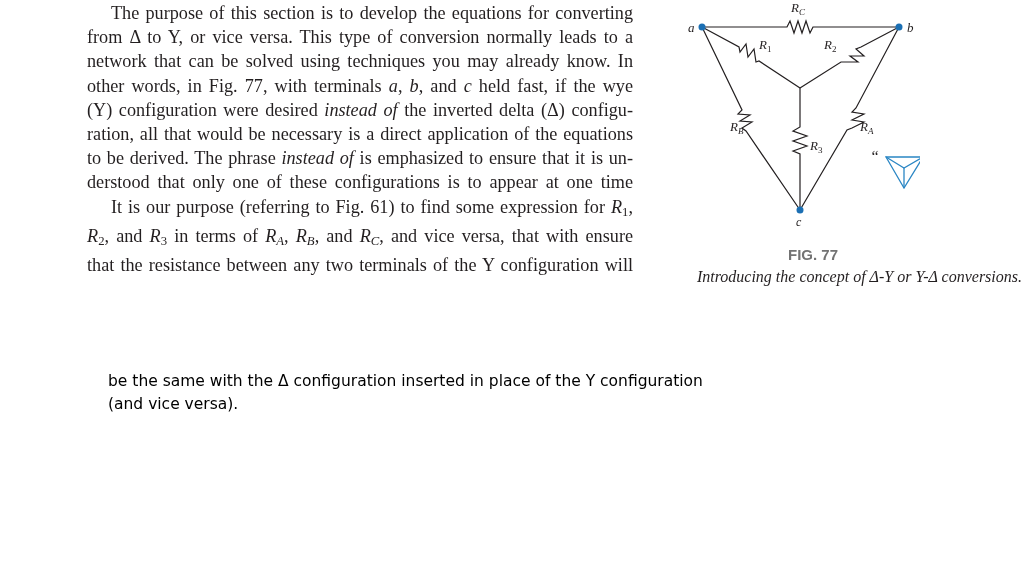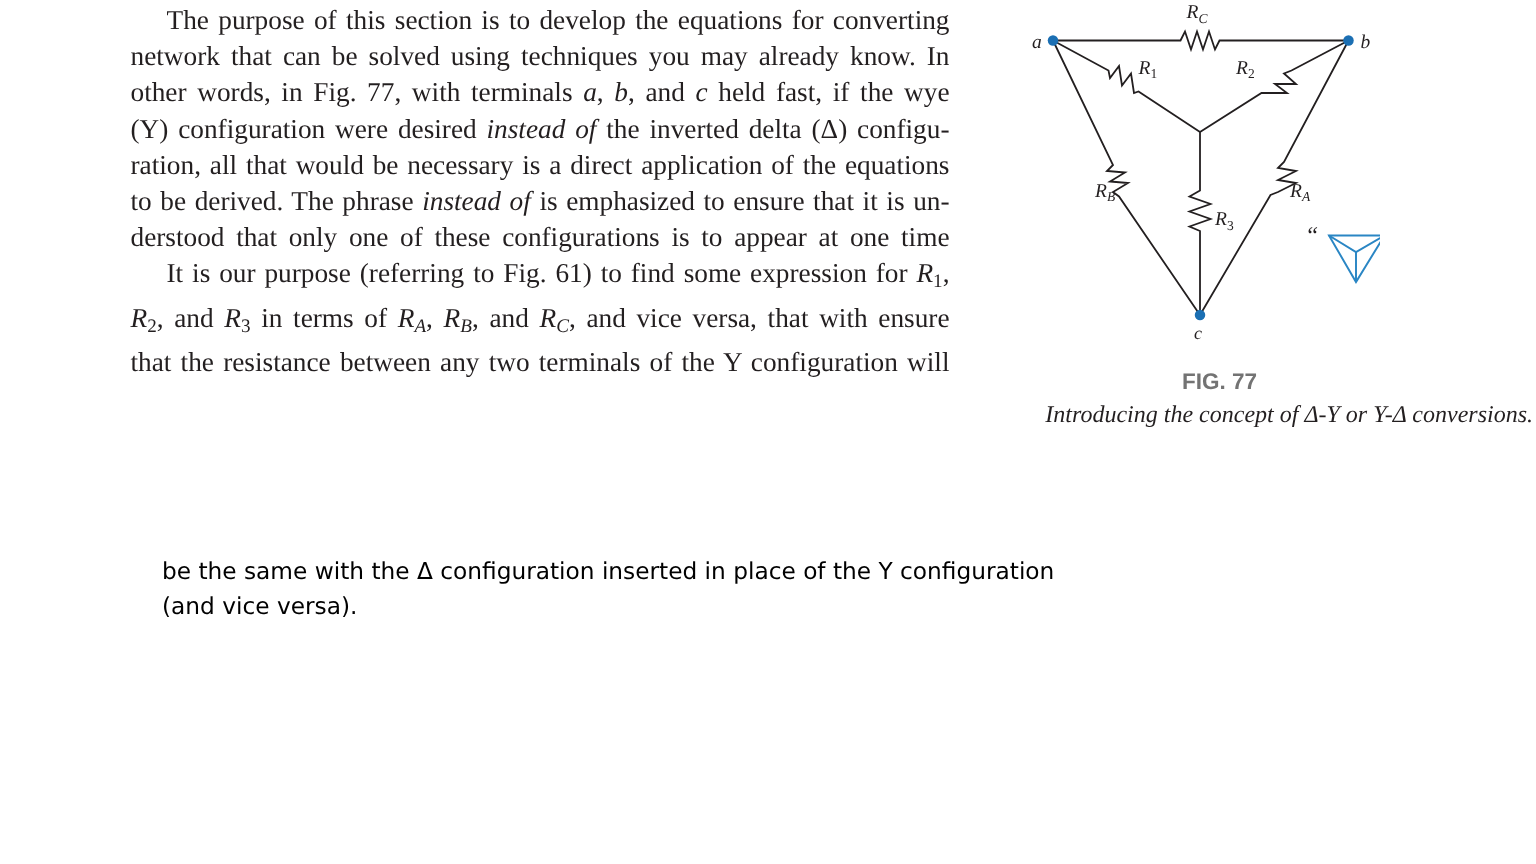--- a/index.html
+++ b/index.html
@@ -34,20 +34,21 @@
     position:absolute; left:108px; top:352px; width:640px;
     font-family: "DejaVu Sans", sans-serif; font-size:15.5px; line-height:23px; color:#000;margin-top:18px;
   }
   svg text { font-family: "Liberation Serif", serif; font-style:italic; fill:#231f20; }
 </style>
 </head>
 <body>
 
 <div class="book-text">
   <span class="line indent">The purpose of this section is to develop the equations for converting</span>
+  <span class="line">from Δ to Y, or vice versa. This type of conversion normally leads to a</span>
   <span class="line">network that can be solved using techniques you may already know. In</span>
   <span class="line"><span>other words, in Fig. 77, with terminals </span><i>a</i><span>, </span><i>b</i><span>, and </span><i>c</i><span> held fast, if the wye</span></span>
   <span class="line"><span>(Y) configuration were desired </span><i>instead of</i><span> the inverted delta (Δ) configu-</span></span>
   <span class="line">ration, all that would be necessary is a direct application of the equations</span>
   <span class="line"><span>to be derived. The phrase </span><i>instead of</i><span> is emphasized to ensure that it is un-</span></span>
   <span class="line">derstood that only one of these configurations is to appear at one time</span>
   <span class="line indent"><span>It is our purpose (referring to Fig. 61) to find some expression for </span><i>R</i><span class="sub">1</span><span>,</span></span>
   <span class="line"><i>R</i><span class="sub">2</span><span>, and </span><i>R</i><span class="sub">3</span><span> in terms of </span><i>R</i><i class="sub">A</i><span>, </span><i>R</i><i class="sub">B</i><span>, and </span><i>R</i><i class="sub">C</i><span>, and vice versa, that with ensure</span></span>
   <span class="line">that the resistance between any two terminals of the Y configuration will</span>
 </div>

